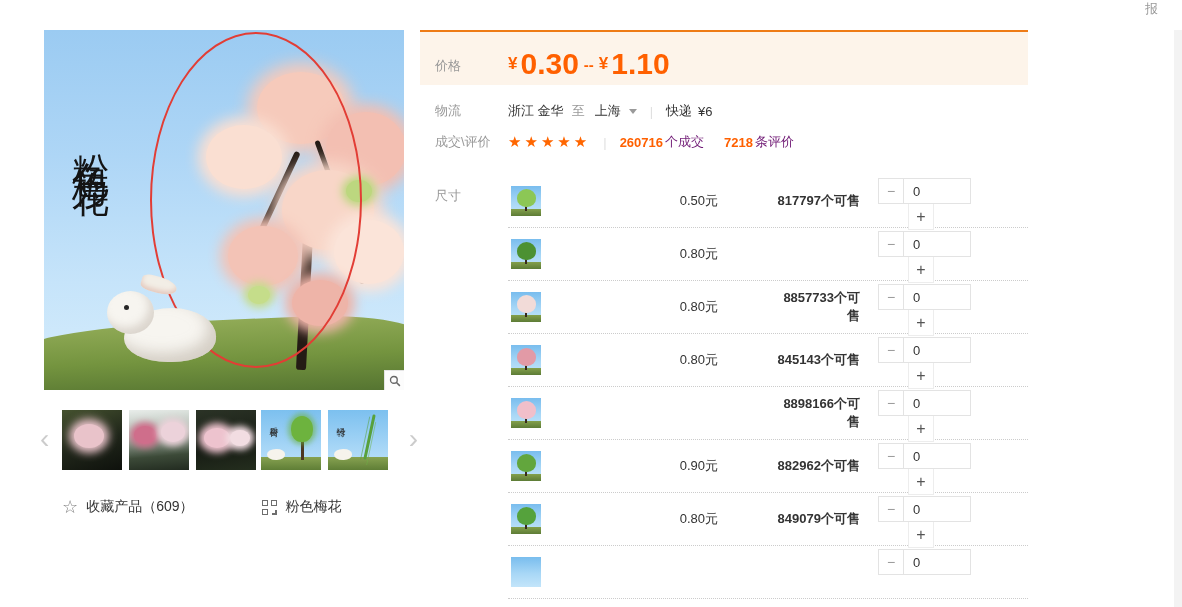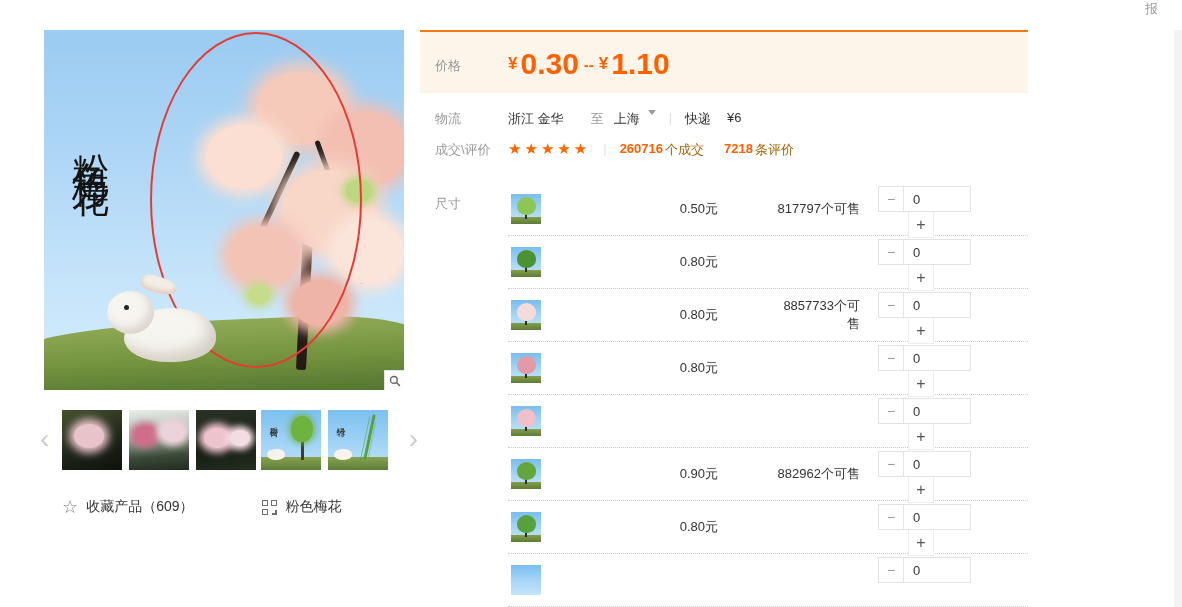--- a/index.html
+++ b/index.html
@@ -78,53 +78,53 @@
   .star-glyph { font-size:18px; color:#808080; margin-right:8px; line-height:18px; }
   .qr-icon { position:relative; width:15px; height:15px; margin-right:9px; }
   .qr-icon span { position:absolute; width:6px; height:6px; border:1.5px solid #6e6e6e; }
   .qr-icon .q1 { left:0; top:0; } .qr-icon .q2 { right:0; top:0; } .qr-icon .q3 { left:0; bottom:0; }
   .qr-icon .q4 { right:0; bottom:0; border:none; border-right:2px solid #6e6e6e; border-bottom:2px solid #6e6e6e; width:5px; height:5px; }
 
   
   .right-col { position:absolute; left:420px; top:0; width:608px; }
   .lbl { width:88px; padding-left:15px; font-size:13px; color:#999; flex:none; }
 
-  .price-panel { margin-top:30px; background:#fdf4ea; border-top:2px solid #ee7b16; padding:15px 0 12px; }
+  .price-panel { margin-top:30px; background:#fdf4ea; border-top:2px solid #ee7b16; padding:15px 0 4px; }
   .price-row { display:flex; align-items:center; }
   .price-row .lbl { padding-top:4px; }
   .yen { color:#ff6000; font-size:17px; font-weight:bold; margin-right:3px; }
   .big-price { color:#ff6000; font-size:30px; font-weight:bold; line-height:34px; }
   .price-dash { color:#ff6000; font-size:15px; font-weight:bold; margin:0 5px; }
   .moq-row { display:flex; align-items:center; margin-top:14px; font-size:13px; color:#333; }
 
-  .meta-row { display:flex; align-items:flex-start; font-size:13px; color:#333; }
+  .meta-row { display:flex; align-items:center; font-size:13px; color:#333; }
   .logistics { margin-top:17px; }
   .deals { margin-top:13px; }
-  .lg-from { margin-right:27px; }
+  .lg-from { margin-right:8px; }
   .lg-zhi { color:#999; margin-right:10px; }
   .caret { display:inline-block; width:0; height:0; border-left:4px solid transparent; border-right:4px solid transparent; border-top:5px solid #9a9a9a; margin-left:8px; cursor:pointer; }
   .sep { color:#e0e0e0; margin:0 13px; font-size:13px; }
-  .lg-courier { margin-right:16px; }
+  .lg-courier { margin-right:6px; }
   .stars { color:#ff6600; font-size:15px; letter-spacing:3px; line-height:16px; }
   .deal-num { color:#ff6000; font-weight:bold; margin-right:2px; }
-  .deal-suffix { color:#a16207; }
+  .deal-suffix { color:#701a75; }
   .review-num { color:#ff6000; font-weight:bold; margin-left:20px; margin-right:2px; }
 
   .size-section { display:flex; margin-top:24px; }
   .size-section .lbl { padding-top:12px; }
   .sku-rows { flex:1; }
   .sku-row { position:relative; height:53px; border-bottom:1px dotted #ccc; }
   .sku-thumb { position:absolute; left:3px; top:11px; width:30px; height:30px; overflow:hidden; cursor:pointer;
     background:linear-gradient(180deg,#79bdee 0%,#a8d7f6 55%,#c3e5fa 100%); }
   .sku-ground { position:absolute; bottom:0; left:0; width:100%; height:7px; background:linear-gradient(180deg,#84a04c,#5d7c36); }
   .sku-foliage { position:absolute; left:6px; top:3px; width:19px; height:18px; border-radius:50% 50% 46% 46%; }
   .sku-trunk { position:absolute; left:14px; bottom:5px; width:2px; height:11px; background:#38291d; }
   .sku-price { position:absolute; left:118px; top:0; width:92px; height:52px; display:flex; align-items:center; justify-content:flex-end; font-size:13px; color:#333; }
   .sku-qty { position:absolute; left:266px; top:0; width:86px; height:52px; display:flex; align-items:center; justify-content:flex-end; font-size:13px; color:#333; }
-  .sku-qty span { display:block; text-align:right; line-height:18px; word-break:break-all; }
+  .sku-qty span { display:block; text-align:right; line-height:18px; word-break:break-all;font-weight:bold; }
   .stepper { position:absolute; left:370px; top:3px; width:150px; }
   .step-top { display:flex; }
   .step-minus { width:26px; height:26px; border:1px solid #e3e3e3; background:#fff; color:#999; font-size:14px; line-height:24px; text-align:center; cursor:pointer; font-family:inherit; }
   .qty-input { width:67px; height:26px; border:1px solid #e3e3e3; border-left:none; background:#fff; padding-left:9px; font-size:13px; color:#333; font-family:inherit; outline:none; }
   .step-plus { display:block; margin-left:30px; margin-top:0; width:26px; height:26px; border:1px solid #ededed; border-top:none; background:#fff; color:#555; font-size:16px; line-height:24px; text-align:center; cursor:pointer; font-family:inherit; }
 </style>
 </head>
 <body>
 
 <div class="stage">
@@ -300,35 +300,41 @@
           </div>
         </div>
 
         <div class="sku-row">
           <div class="sku-thumb">
             <span class="sku-ground"></span>
             <span class="sku-trunk"></span>
             <span class="sku-foliage" style="background-color: rgb(226, 154, 166);"></span>
           </div>
           <div class="sku-price">0.80元</div>
+          <div class="sku-qty">
+              <span>845143个可售</span>
+            </div>
           <div class="stepper">
             <div class="step-top">
               <button class="step-minus">−</button>
               <input class="qty-input" value="0" style="">
             </div>
             <button class="step-plus">+</button>
           </div>
         </div>
 
         <div class="sku-row">
           <div class="sku-thumb">
             <span class="sku-ground"></span>
             <span class="sku-trunk"></span>
             <span class="sku-foliage" style="background-color: rgb(241, 191, 202);"></span>
           </div>
+          <div class="sku-qty">
+              <span>8898166个可售</span>
+            </div>
           <div class="stepper">
             <div class="step-top">
               <button class="step-minus">−</button>
               <input class="qty-input" value="0" style="">
             </div>
             <button class="step-plus">+</button>
           </div>
         </div>
 
         <div class="sku-row">
@@ -350,20 +356,23 @@
           </div>
         </div>
 
         <div class="sku-row">
           <div class="sku-thumb">
             <span class="sku-ground"></span>
             <span class="sku-trunk"></span>
             <span class="sku-foliage" style="background-color: rgb(85, 162, 60);"></span>
           </div>
           <div class="sku-price">0.80元</div>
+          <div class="sku-qty">
+              <span>849079个可售</span>
+            </div>
           <div class="stepper">
             <div class="step-top">
               <button class="step-minus">−</button>
               <input class="qty-input" value="0" style="">
             </div>
             <button class="step-plus">+</button>
           </div>
         </div>
 
         <div class="sku-row">

